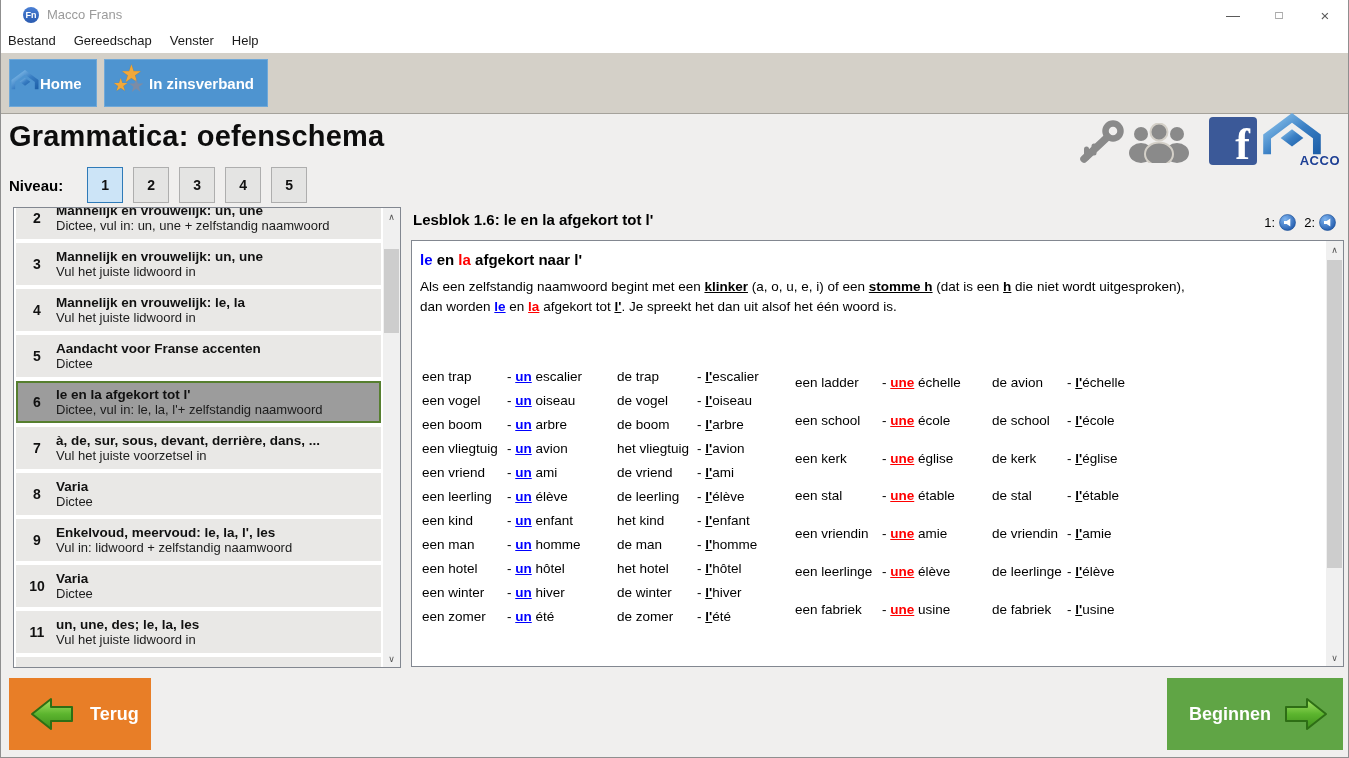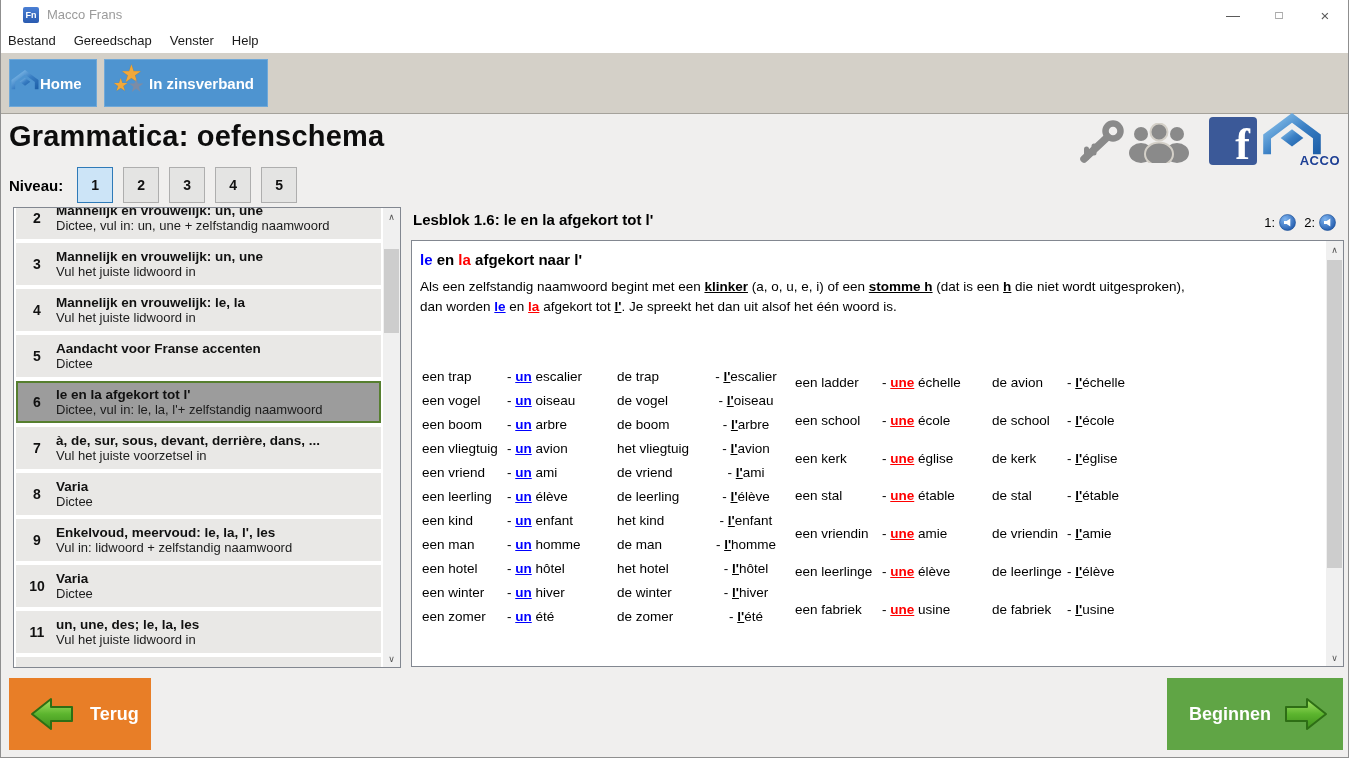--- a/index.html
+++ b/index.html
@@ -4,21 +4,21 @@
 <style>
   * { margin:0; padding:0; box-sizing:border-box; }
   html,body { width:1349px; height:758px; overflow:hidden; }
   body { font-family:"Liberation Sans", sans-serif; background:#f0efee; position:relative; }
   .window { position:absolute; inset:0; border:1px solid #8f8f8f; border-top:none; }
 
   
   .titlebar { position:absolute; top:0; left:0; width:100%; height:30px; background:#fff; }
   .app-icon { position:absolute; left:22px; top:7px; width:16px; height:16px;
               background:linear-gradient(#4a7fd4,#2a5bb0); color:#fff; font-size:9px; font-weight:bold;
-              display:flex; align-items:center; justify-content:center; border-radius:2px;}
+              display:flex; align-items:center; justify-content:center; border-radius:8px;}
   .win-title { position:absolute; left:46px; top:0; line-height:30px; font-size:13px; color:#9b9b9b; }
   .win-controls { position:absolute; right:0; top:0; height:30px; display:flex; }
   .win-btn { width:46px; height:30px; display:flex; align-items:center; justify-content:center;
              color:#5a5a5a; font-size:14px; }
   .win-btn.max { font-size:12px; }
   .win-btn.close { font-size:15px; }
 
   
   .menubar { position:absolute; top:30px; left:0; width:100%; height:23px; background:#fff; display:flex; padding-left:7px; }
   .menu-item { padding:0 9px 0 0; margin-right:9px; line-height:22px; font-size:13px; color:#1a1a1a; }
@@ -32,21 +32,21 @@
   .stars { position:relative; width:36px; height:36px; flex:0 0 36px; }
   .stars span { position:absolute; line-height:1; }
   .star-big { left:9px; top:-2px; font-size:21px; color:#f2a83a; text-shadow:0 0 1px #b97708; }
   .star-sm  { left:1px; top:12px; font-size:15px; color:#f2a83a; text-shadow:0 0 1px #b97708; }
   .star-gray{ left:16px; top:13px; font-size:16px; color:#7c8ca6; }
   .tb-right-icons { position:absolute; right:6px; top:0; height:61px; }
 
   .page-title { position:absolute; left:8px; top:120px; font-size:29px; font-weight:bold; color:#0d0d0d; letter-spacing:0.2px; }
 
   .niveau-row { position:absolute; left:8px; top:167px; height:36px; display:flex; align-items:center; }
-  .niveau-label { font-size:15px; font-weight:bold; color:#000; margin-right:14px; }
+  .niveau-label { font-size:15px; font-weight:bold; color:#000; margin-right:24px; }
   .level-btns { display:flex; gap:10px; }
   .level-btn { width:36px; height:36px; background:#e4e4e3; border:1px solid #aeaeae; font-size:14px; font-weight:bold;
                display:flex; align-items:center; justify-content:center; color:#111; }
   .level-btn.selected { background:#cce4f7; border:1px solid #2e7ab8; }
 
   
   .left-panel { position:absolute; left:12px; top:207px; width:388px; height:461px; background:#fff; border:1px solid #828790; }
   .lesson-list { position:absolute; left:0; top:0; right:17px; bottom:0; overflow:hidden; padding:0 2px; }
   .lesson-item { display:flex; align-items:center; height:42px; margin-bottom:4px; background:#e9e8e6; border:2px solid transparent; }
   .lesson-item:first-child { margin-top:-11px; }
@@ -70,21 +70,21 @@
   .audio-icon { width:17px; height:17px; margin-right:4px; display:inline-flex; }
 
   .content-box { position:absolute; left:410px; top:240px; width:933px; height:427px; background:#fff; border:1px solid #828790; }
   .content-inner { position:absolute; left:0; top:0; right:17px; bottom:0; overflow:hidden; padding:8px 0 0 8px; font-size:13.5px; color:#000; }
   .content-heading { font-weight:bold; font-size:15px; margin-top:2px; }
   .content-para { margin-top:9px; line-height:20px; }
   .vocab-wrap { display:flex; margin-top:47px; margin-left:2px; }
   .vocab-table { border-collapse:collapse; }
   .vocab-table td { height:24px; font-size:13.5px; white-space:nowrap; padding:0; vertical-align:middle; }
   .vt1 td:nth-child(1){ width:85px; } .vt1 td:nth-child(2){ width:110px; }
-  .vt1 td:nth-child(3){ width:80px; } .vt1 td:nth-child(4){ width:98px;text-align:center; }
+  .vt1 td:nth-child(3){ width:80px; } .vt1 td:nth-child(4){ width:98px; }
   .vt2 td:nth-child(1){ width:87px; } .vt2 td:nth-child(2){ width:110px; }
   .vt2 td:nth-child(3){ width:75px; } .vt2 td:nth-child(4){ width:100px; }
   .content-footer { margin-top:17px; }
 
   .b { font-weight:bold;text-decoration:underline; }
   .c-blue { color:#0000ff; }
   .c-red { color:#ff0000; }
 
   
   .btn-terug { position:absolute; left:8px; top:678px; width:142px; height:72px; background:#e87e27;

